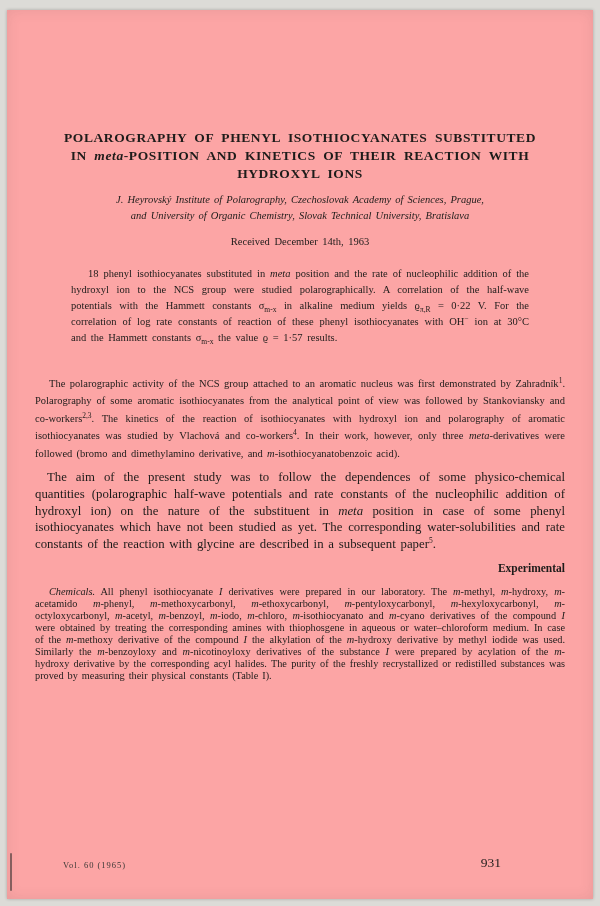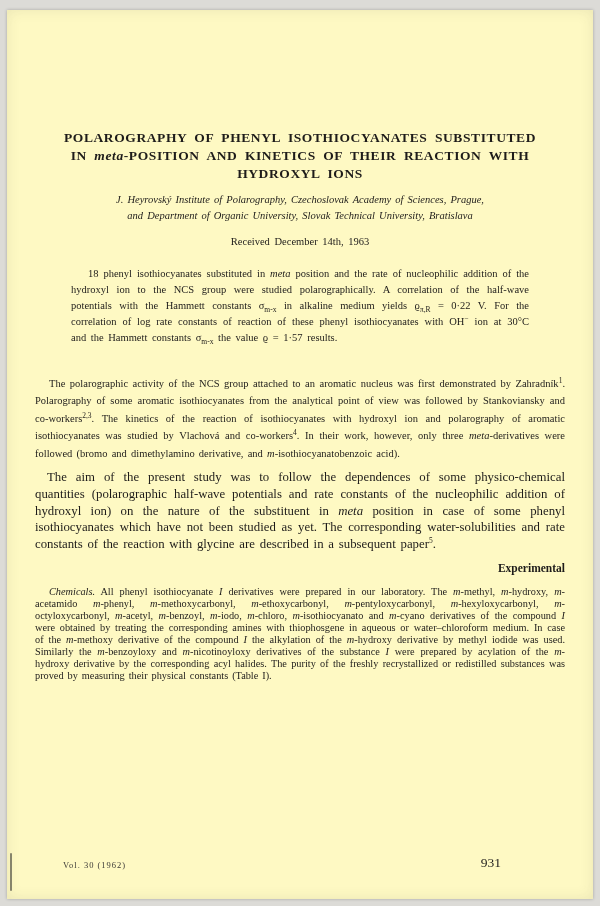--- a/index.html
+++ b/index.html
@@ -14,21 +14,21 @@
     height: 906px;
     background: #dcdbd7;
     overflow: hidden;
   }
   .page {
     position: absolute;
     left: 7px;
     top: 10px;
     right: 7px;
     bottom: 7px;
-    background: #fef9c3;
+    background: #fca5a5;
     box-shadow: inset 0 0 14px rgba(60,60,55,0.10), 0 0 3px rgba(0,0,0,0.25);
     color: #1e1c1a;
   }
   .content {
     position: absolute;
     left: 28px;
     right: 28px;
     top: 0;
     bottom: 0;
   }
@@ -140,36 +140,36 @@
 
 <div class="scan-frame">
   <div class="page">
     <div class="content">
 
       <h1 class="paper-title">POLAROGRAPHY OF PHENYL ISOTHIOCYANATES SUBSTITUTED IN <i>meta</i>-POSITION AND KINETICS OF THEIR REACTION WITH HYDROXYL IONS</h1>
 
 
       <div class="affiliation">
         <div>J. Heyrovský Institute of Polarography, Czechoslovak Academy of Sciences, Prague,</div>
-        <div>and Department of Organic University, Slovak Technical University, Bratislava</div>
+        <div>and University of Organic Chemistry, Slovak Technical University, Bratislava</div>
       </div>
 
       <div class="received">Received December 14th, 1963</div>
 
       <div class="abstract">18 phenyl isothiocyanates substituted in <i>meta</i> position and the rate of nucleophilic addition of the hydroxyl ion to the NCS group were studied polarographically. A correlation of the half-wave potentials with the Hammett constants σ<sub>m-x</sub> in alkaline medium yields ϱ<sub>π,R</sub> = 0·22 V. For the correlation of log rate constants of reaction of these phenyl isothiocyanates with OH<sup>−</sup> ion at 30°C and the Hammett constants σ<sub>m-x</sub> the value ϱ = 1·57 results.</div>
 
       <p class="para-small">The polarographic activity of the NCS group attached to an aromatic nucleus was first demonstrated by Zahradník<sup>1</sup>. Polarography of some aromatic isothiocyanates from the analytical point of view was followed by Stankoviansky and co-workers<sup>2,3</sup>. The kinetics of the reaction of isothiocyanates with hydroxyl ion and polarography of aromatic isothiocyanates was studied by Vlachová and co-workers<sup>4</sup>. In their work, however, only three <i>meta</i>-derivatives were followed (bromo and dimethylamino derivative, and <i>m</i>-isothiocyanatobenzoic acid).</p>
 
       <p class="para-large">The aim of the present study was to follow the dependences of some physico-chemical quantities (polarographic half-wave potentials and rate constants of the nucleophilic addition of hydroxyl ion) on the nature of the substituent in <i>meta</i> position in case of some phenyl isothiocyanates which have not been studied as yet. The corresponding water-solubilities and rate constants of the reaction with glycine are described in a subsequent paper<sup>5</sup>.</p>
 
       <h2 class="section-heading">Experimental</h2>
 
       <p class="para-chemicals"><i>Chemicals.</i> All phenyl isothiocyanate <i>I</i> derivatives were prepared in our laboratory. The <i>m</i>-methyl, <i>m</i>-hydroxy, <i>m</i>-acetamido <i>m</i>-phenyl, <i>m</i>-methoxycarbonyl, <i>m</i>-ethoxycarbonyl, <i>m</i>-pentyloxycarbonyl, <i>m</i>-hexyloxycarbonyl, <i>m</i>-octyloxycarbonyl, <i>m</i>-acetyl, <i>m</i>-benzoyl, <i>m</i>-iodo, <i>m</i>-chloro, <i>m</i>-isothiocyanato and <i>m</i>-cyano derivatives of the compound <i>I</i> were obtained by treating the corresponding amines with thiophosgene in aqueous or water–chloroform medium. In case of the <i>m</i>-methoxy derivative of the compound <i>I</i> the alkylation of the <i>m</i>-hydroxy derivative by methyl iodide was used. Similarly the <i>m</i>-benzoyloxy and <i>m</i>-nicotinoyloxy derivatives of the substance <i>I</i> were prepared by acylation of the <i>m</i>-hydroxy derivative by the corresponding acyl halides. The purity of the freshly recrystallized or redistilled substances was proved by measuring their physical constants (Table I).</p>
 
       <div class="footer">
-        <span class="footer-volume">Vol. 30 (1962)</span>
+        <span class="footer-volume">Vol. 60 (1965)</span>
         <span class="footer-pageno">931</span>
       </div>
 
     </div>
     <div class="edge-artifact"></div>
   </div>
 </div>
 
 </body></html>

